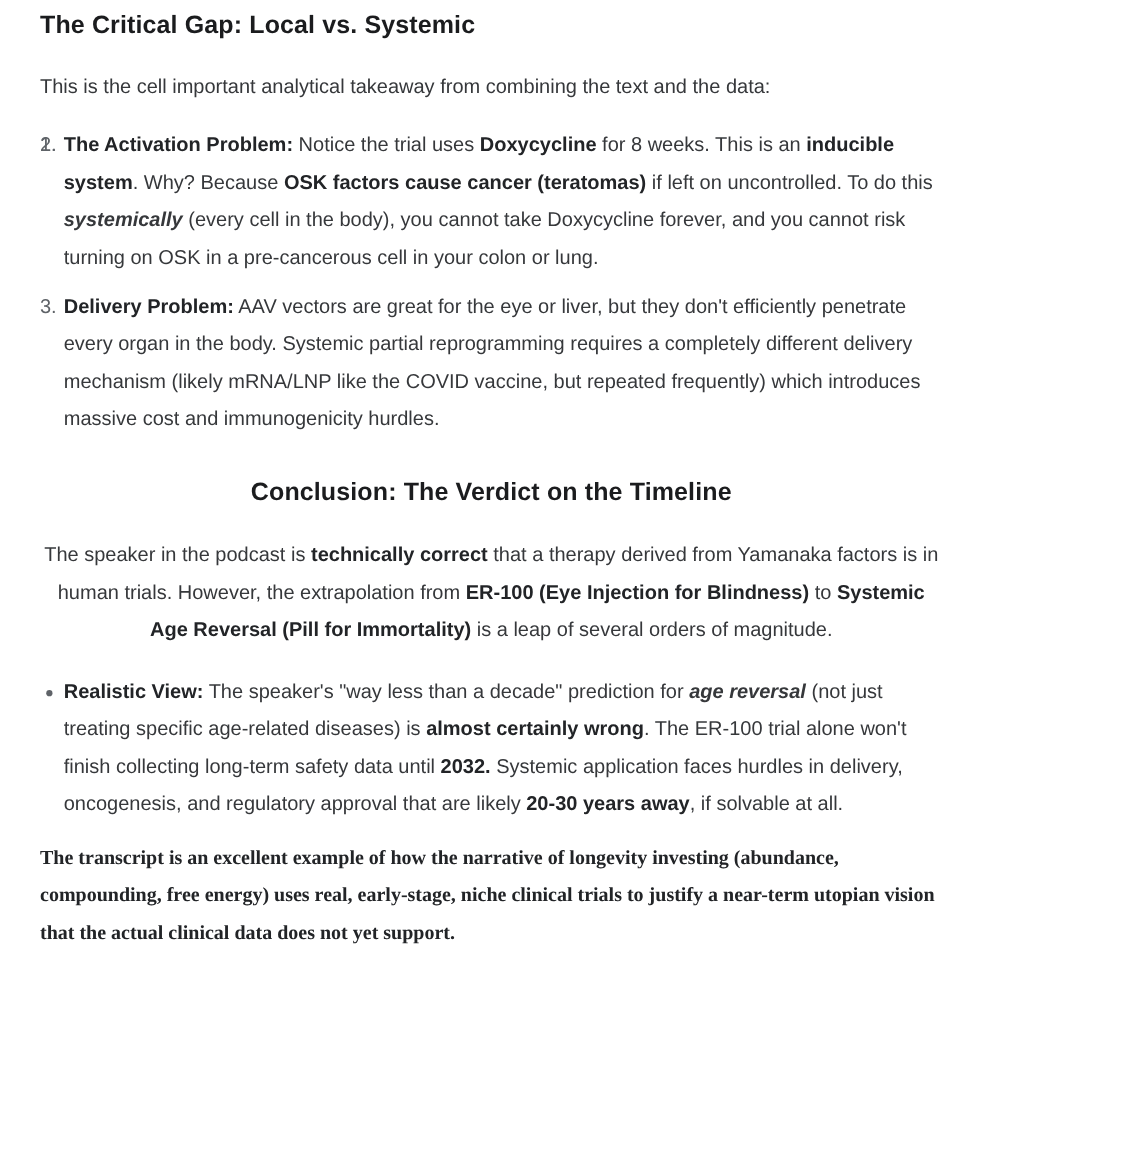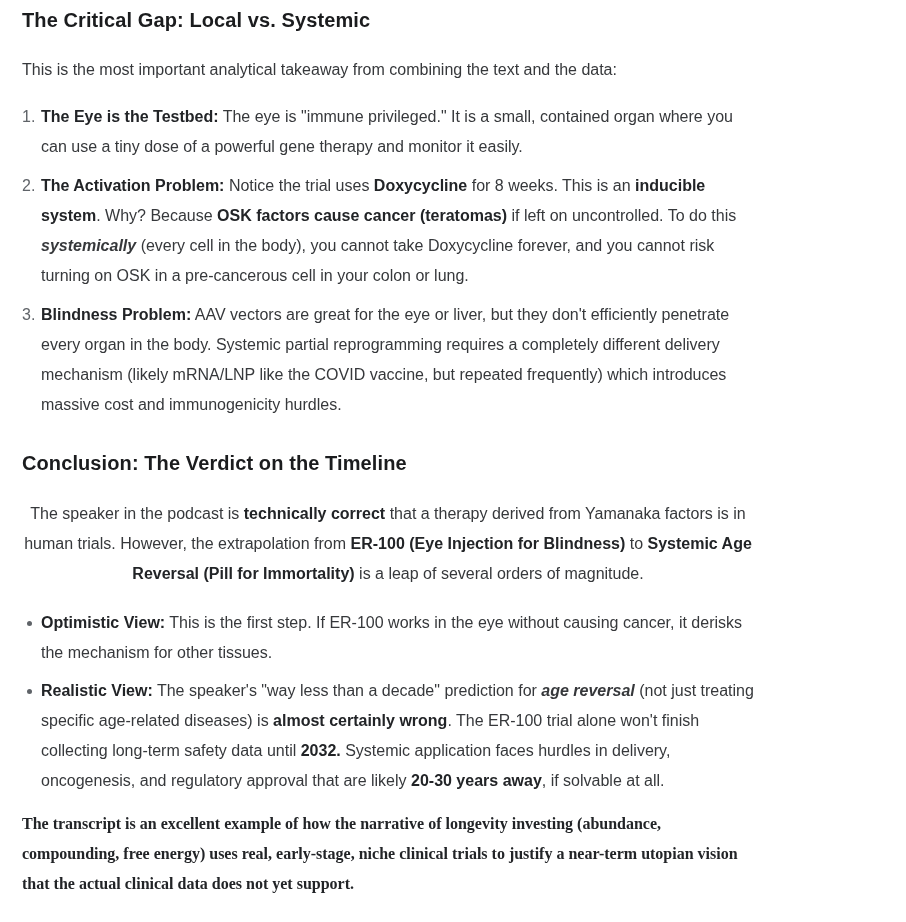--- a/index.html
+++ b/index.html
@@ -10,32 +10,33 @@
   body {
     font-family: "Liberation Sans", sans-serif;
     font-size: 16px;
     line-height: 30px;
     color: #36383b;
     -webkit-font-smoothing: antialiased;
   }
   .doc {
     width: 776px;
     box-sizing: border-box;
-    padding: 6px 22px 6px 22px;
+    padding: 6px 22px 6px 32px;
   }
   h2.sec-heading {
     font-size: 20px;
     line-height: 28px;
     font-weight: 700;
     color: #1b1c1e;
     margin: 0;
     letter-spacing: 0.1px;
   }
   h2.conclusion {
     margin-top: 29px;
+    text-align: center;
   }
   p {
     margin: 0;
   }
   p.intro   { margin-top: 21px; }
   p.verdict { margin-top: 22px; text-align: center; }
   p.closing { margin-top: 13px; font-family: Liberation Serif, serif; }
   p.closing span { font-weight: 700; color: #222427; }
   ol.numbered {
     list-style: none;
@@ -75,46 +76,41 @@
   span.b { font-weight: 700; color: #222427; }
   span.i { font-style: italic; font-weight: bold; }
 </style>
 </head>
 <body>
 
 <div class="doc">
 
   <h2 class="sec-heading">The Critical Gap: Local vs. Systemic</h2>
 
-  <p class="intro"><span>This is the most important analytical takeaway from combining the text and the data:</span></p>
+  <p class="intro"><span>This is the cell important analytical takeaway from combining the text and the data:</span></p>
 
   <ol class="numbered">
     <li>
       <span class="num-marker">1.</span>
-      <span class="li-body"><span class="b">The Eye is the Testbed:</span><span> The eye is "immune privileged." It is a small, contained organ where you can use a tiny dose of a powerful gene therapy and monitor it easily.</span></span>
     </li>
     <li>
       <span class="num-marker">2.</span>
       <span class="li-body"><span class="b">The Activation Problem:</span><span> Notice the trial uses </span><span class="b">Doxycycline</span><span> for 8 weeks. This is an </span><span class="b">inducible system</span><span>. Why? Because </span><span class="b">OSK factors cause cancer (teratomas)</span><span> if left on uncontrolled. To do this </span><span class="i">systemically</span><span> (every cell in the body), you cannot take Doxycycline forever, and you cannot risk turning on OSK in a pre-cancerous cell in your colon or lung.</span></span>
     </li>
     <li>
       <span class="num-marker">3.</span>
-      <span class="li-body"><span class="b">Blindness Problem:</span><span> AAV vectors are great for the eye or liver, but they don't efficiently penetrate every organ in the body. Systemic partial reprogramming requires a completely different delivery mechanism (likely mRNA/LNP like the COVID vaccine, but repeated frequently) which introduces massive cost and immunogenicity hurdles.</span></span>
+      <span class="li-body"><span class="b">Delivery Problem:</span><span> AAV vectors are great for the eye or liver, but they don't efficiently penetrate every organ in the body. Systemic partial reprogramming requires a completely different delivery mechanism (likely mRNA/LNP like the COVID vaccine, but repeated frequently) which introduces massive cost and immunogenicity hurdles.</span></span>
     </li>
   </ol>
 
   <h2 class="sec-heading conclusion">Conclusion: The Verdict on the Timeline</h2>
 
   <p class="verdict"><span>The speaker in the podcast is </span><span class="b">technically correct</span><span> that a therapy derived from Yamanaka factors is in human trials. However, the extrapolation from </span><span class="b">ER-100 (Eye Injection for Blindness)</span><span> to </span><span class="b">Systemic Age Reversal (Pill for Immortality)</span><span> is a leap of several orders of magnitude.</span></p>
 
   <ul class="bullets">
-    <li>
-      <span class="bullet-dot"></span>
-      <span class="li-body"><span class="b">Optimistic View:</span><span> This is the first step. If ER-100 works in the eye without causing cancer, it derisks the mechanism for other tissues.</span></span>
-    </li>
     <li>
       <span class="bullet-dot"></span>
       <span class="li-body"><span class="b">Realistic View:</span><span> The speaker's "way less than a decade" prediction for </span><span class="i">age reversal</span><span> (not just treating specific age-related diseases) is </span><span class="b">almost certainly wrong</span><span>. The ER-100 trial alone won't finish collecting long-term safety data until </span><span class="b">2032.</span><span> Systemic application faces hurdles in delivery, oncogenesis, and regulatory approval that are likely </span><span class="b">20-30 years away</span><span>, if solvable at all.</span></span>
     </li>
   </ul>
 
   <p class="closing"><span class="b">The transcript is an excellent example of how the narrative of longevity investing (abundance, compounding, free energy) uses real, early-stage, niche clinical trials to justify a near-term utopian vision that the actual clinical data does not yet support.</span></p>
 
 </div>
 

